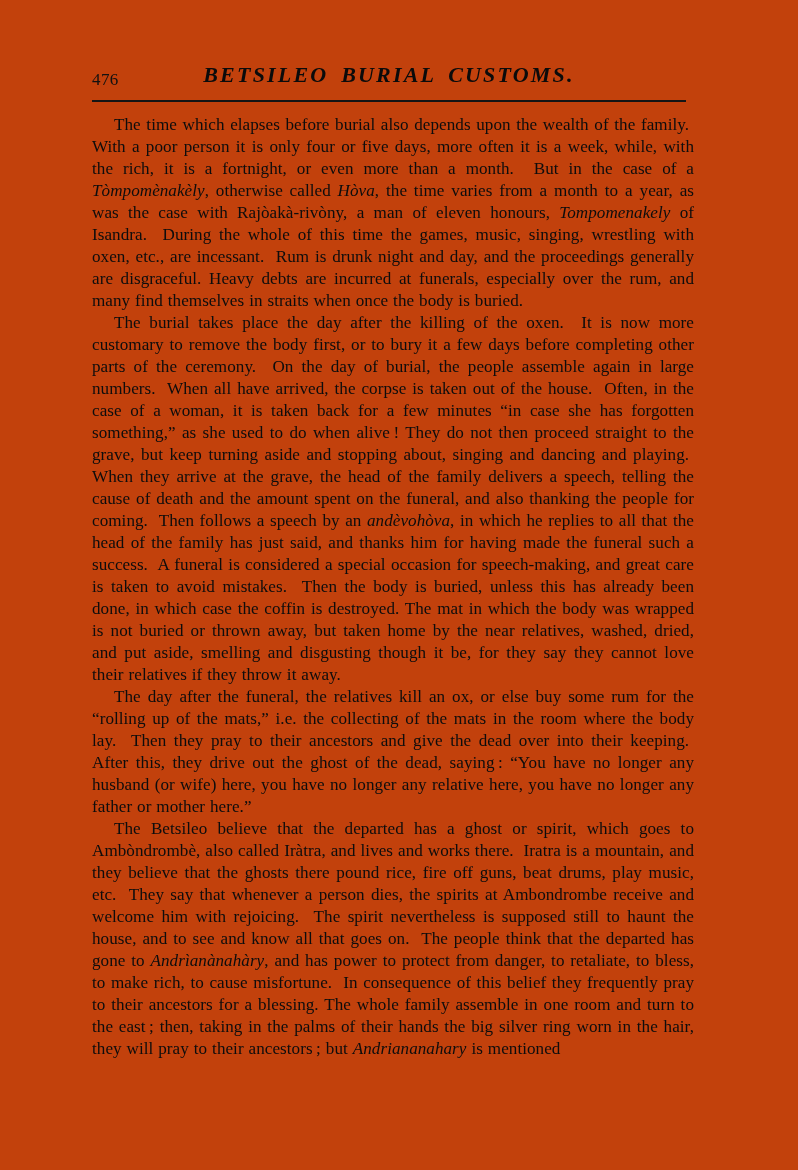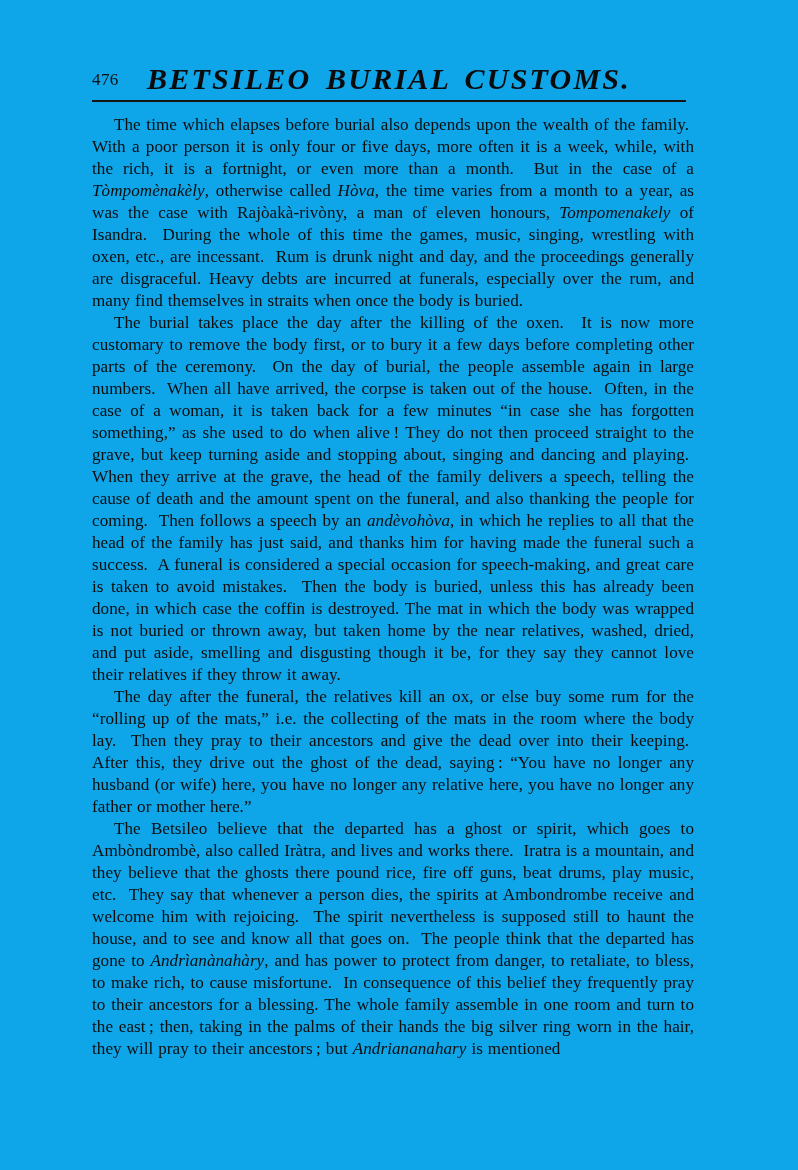--- a/index.html
+++ b/index.html
@@ -13,21 +13,21 @@
     font-family: "Liberation Serif", "DejaVu Serif", serif;
     color: #0d0d0d;
     position: relative;
     overflow: hidden;
   }
   .page {
     position: absolute;
     left: 0; top: 0;
     width: 798px;
     height: 1170px;
-    background: #0ea5e9;
+    background: #c2410c;
   }
   
   .header {
     position: absolute;
     left: 92px;
     top: 62px;
     width: 594px;
     height: 34px;
   }
   .folio {
@@ -41,21 +41,21 @@
     color: #111;
   }
   .running-title {
     position: absolute;
     left: 0;
     top: 0;
     width: 594px;
     text-align: center;
     font-style: italic;
     font-weight: bold;
-    font-size: 30px;
+    font-size: 22px;
     letter-spacing: 2.2px;
     word-spacing: 5px;
     color: #0b0b0b;
   }
   .head-rule {
     position: absolute;
     left: 92px;
     top: 100px;
     width: 594px;
     height: 2px;

